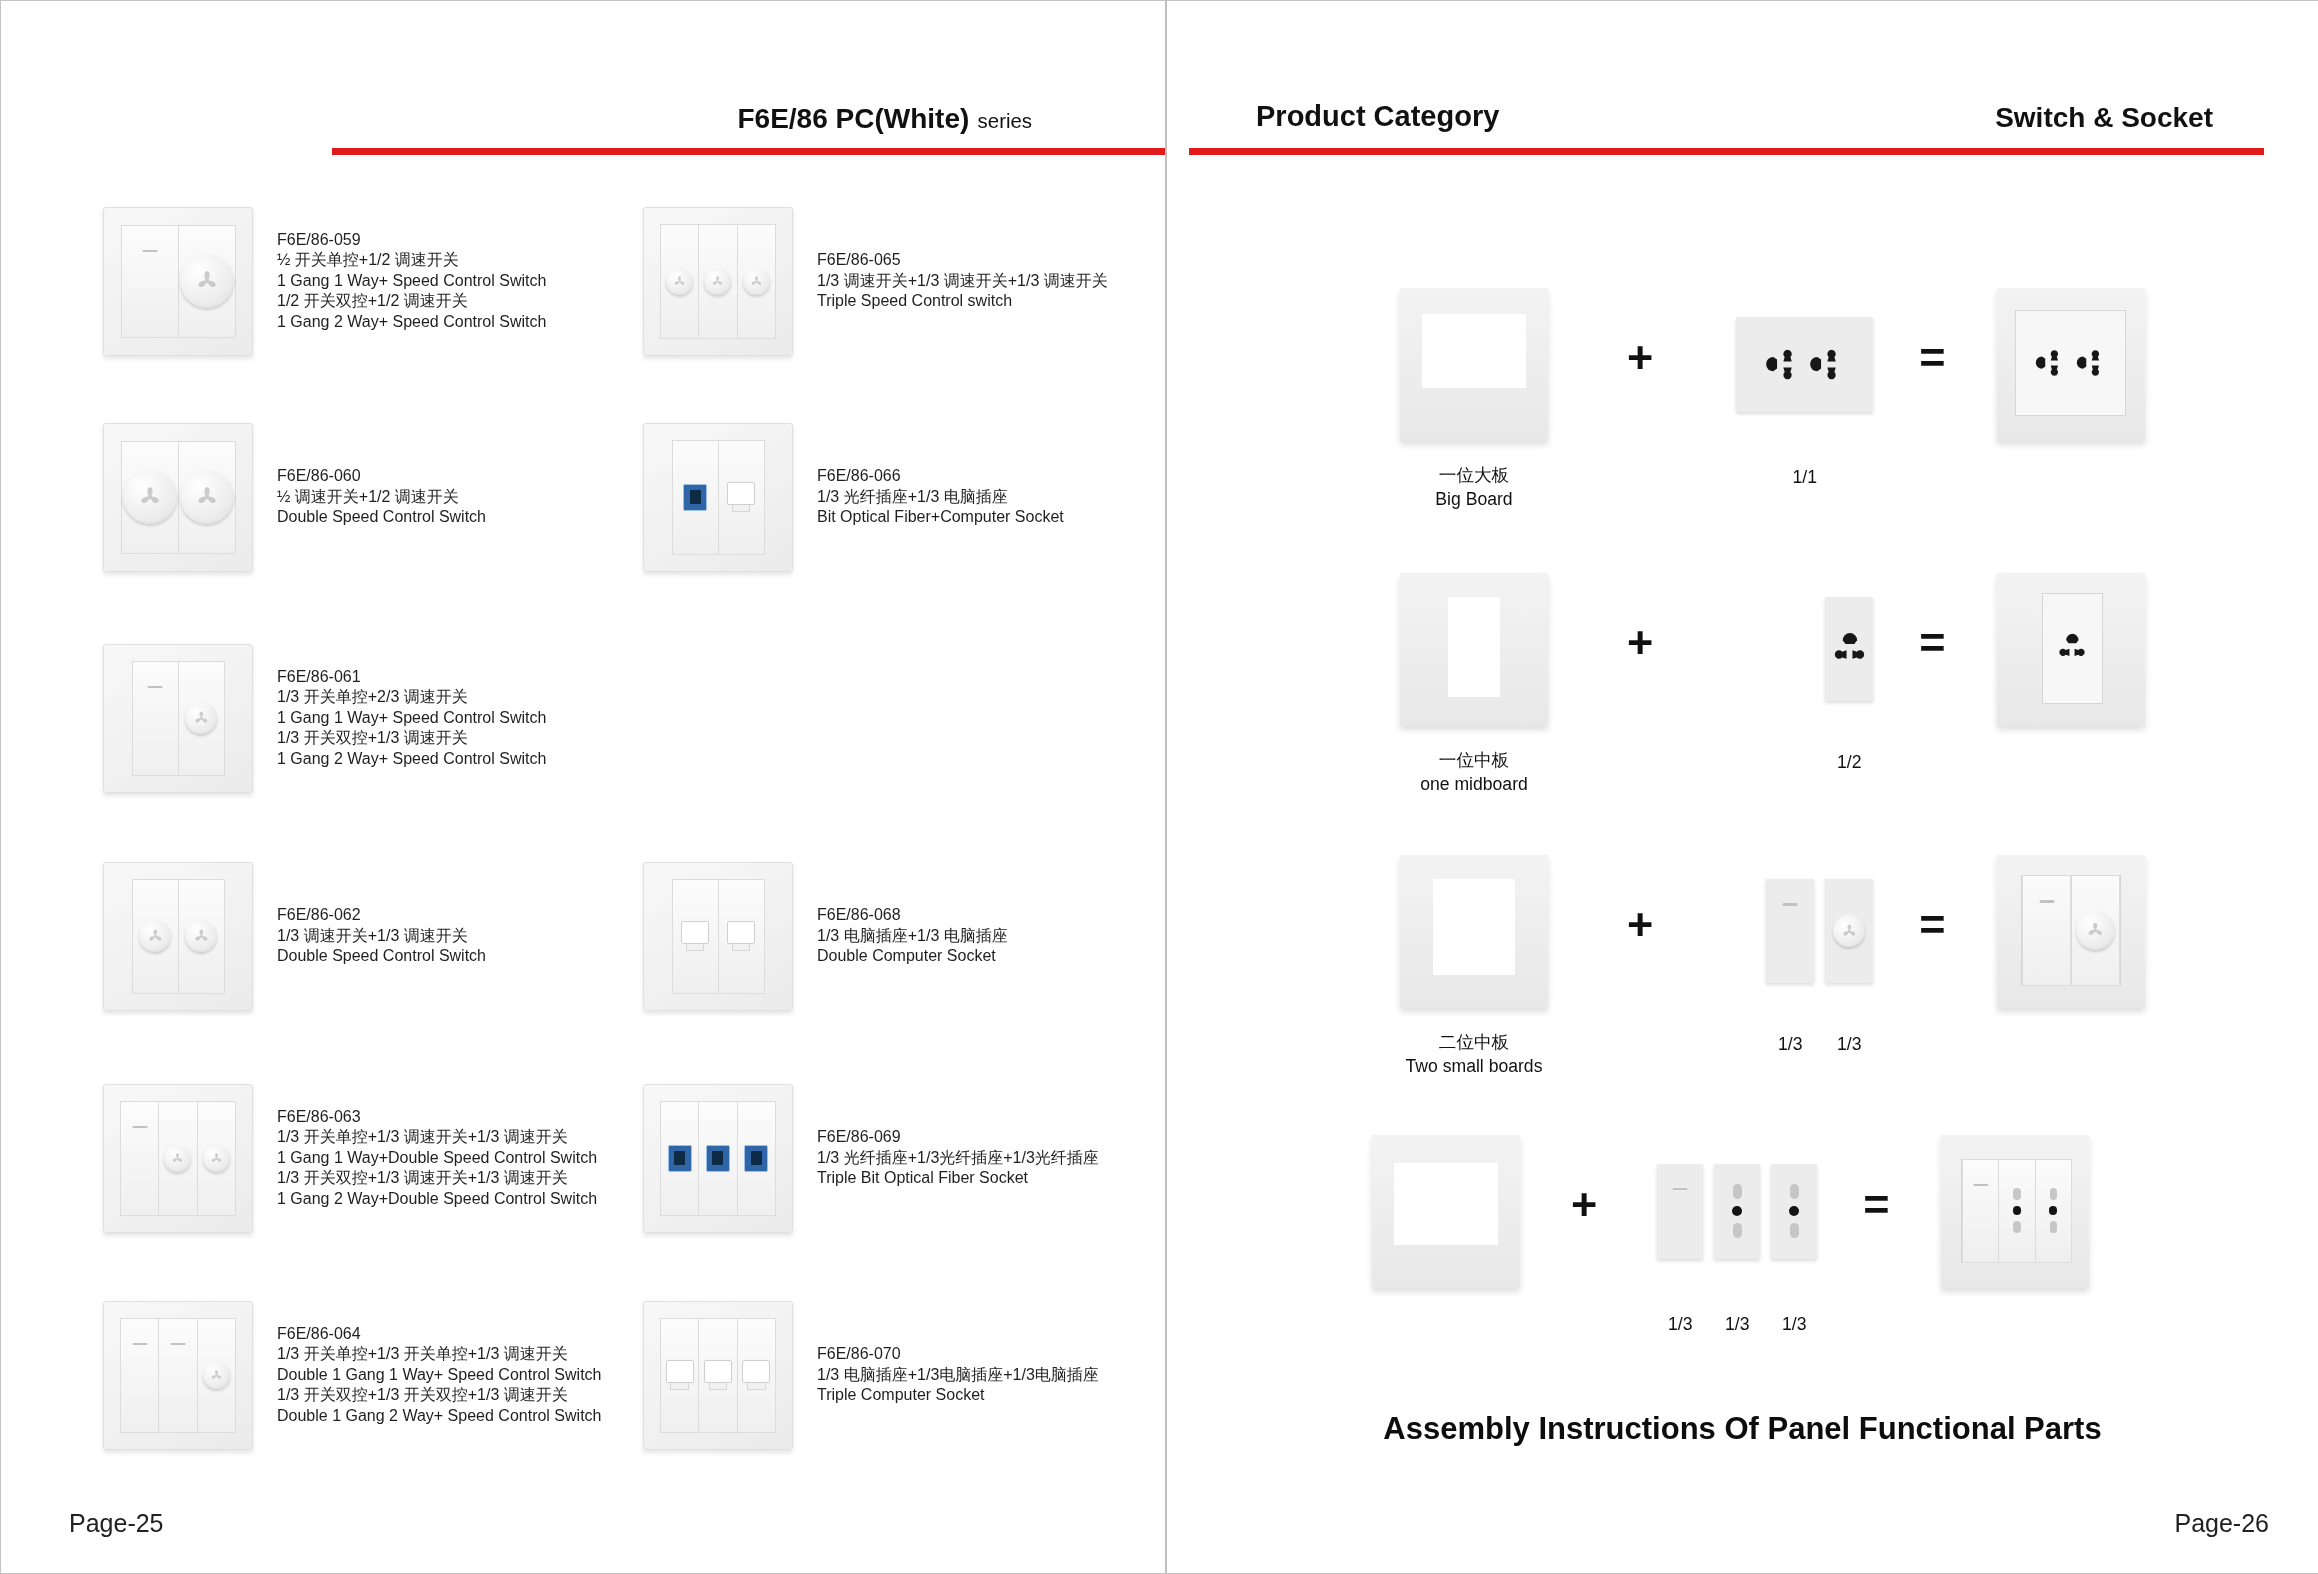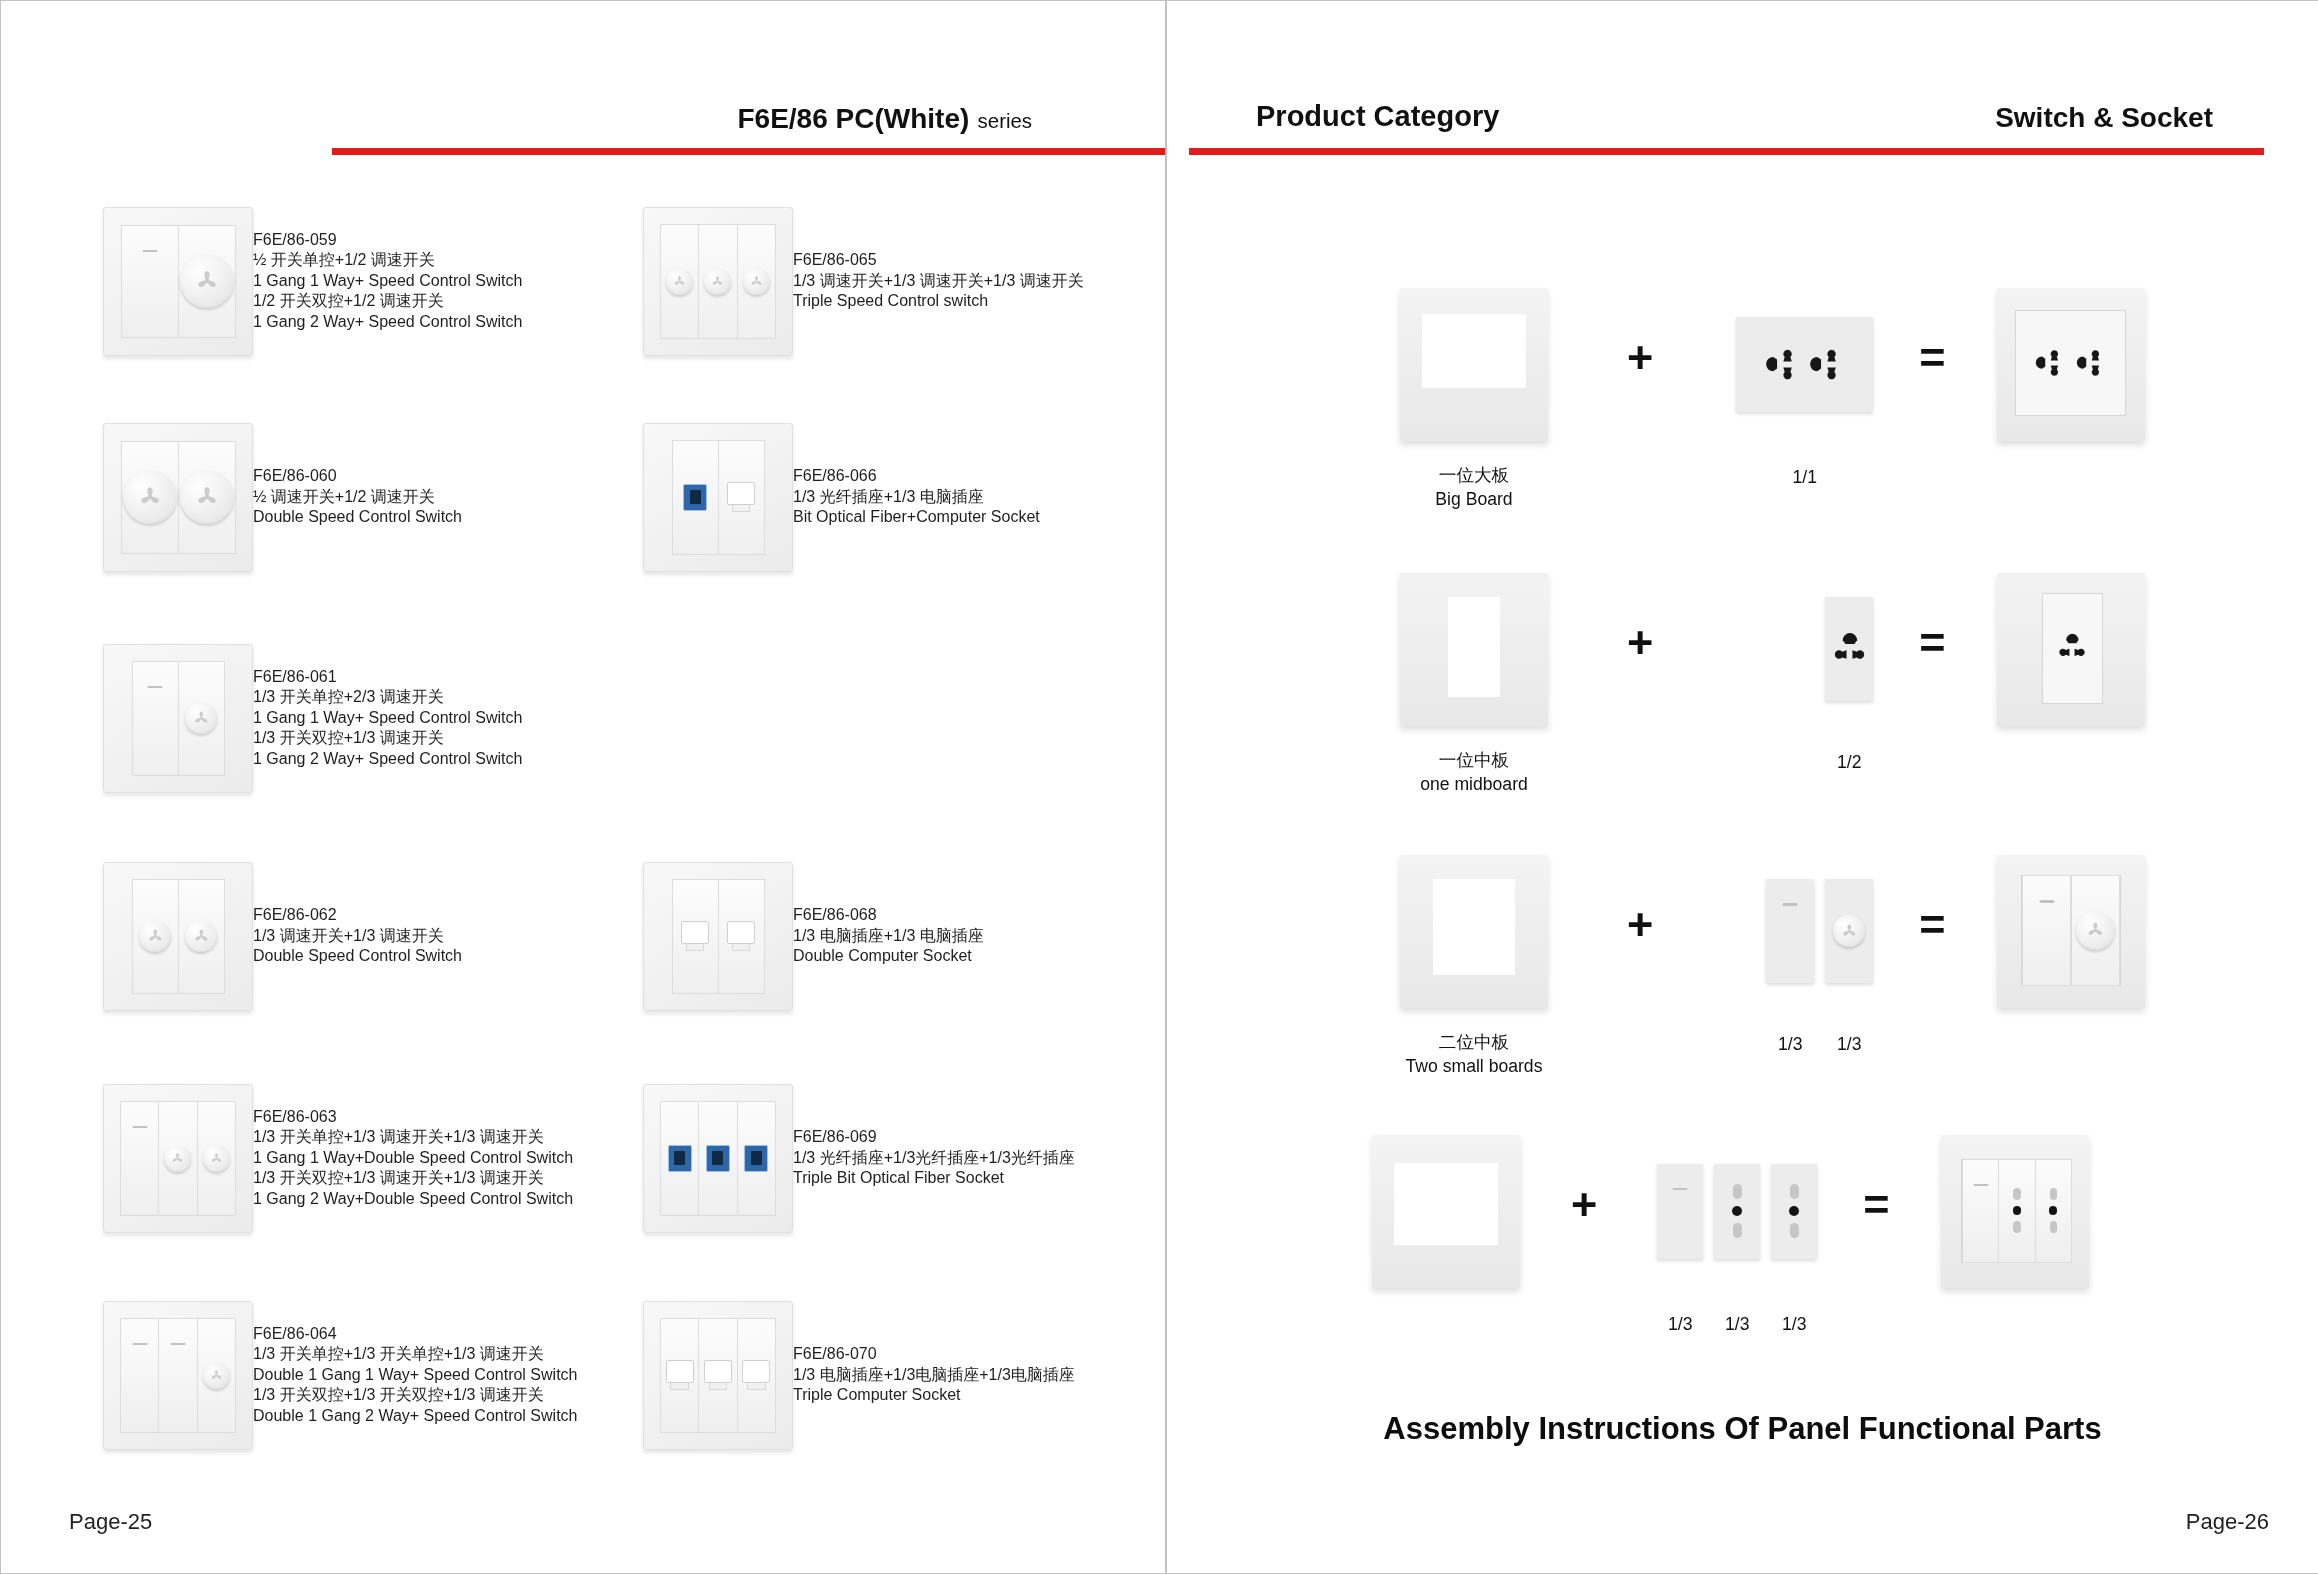--- a/index.html
+++ b/index.html
@@ -12,21 +12,21 @@
   .lp-title{position:absolute;top:102px;left:0;width:1031px;text-align:right;white-space:nowrap;}
   .lp-title .big{font-size:28px;font-weight:bold;color:#111;}
   .lp-title .small{font-size:20.4px;font-weight:normal;margin-left:8.3px;color:#111;}
   .rp-cat{position:absolute;top:99px;left:1255px;font-size:29px;font-weight:bold;color:#111;}
   .rp-name{position:absolute;top:101px;right:105px;font-size:28px;font-weight:bold;color:#111;}
   .redline{position:absolute;top:147px;height:6.5px;background:#e11a1c;}
   .redline.l{left:331px;width:833px;}
   .redline.r{left:1188px;width:1075px;}
 
   
-  .prod{position:absolute;display:flex;align-items:center;height:148px;}
+  .prod{position:absolute;display:flex;align-items:center;gap:24px;height:148px;}
   .ptext{display:flex;flex-direction:column;font-size:16px;line-height:20.4px;color:#1f1f1f;font-weight:500;}
   .pmodel{font-size:16px;}
   .pimg{width:148px;height:147px;background:linear-gradient(150deg,#f8f8f8,#ebebeb);
     border:0.9px solid #e0e0e0;border-radius:2.8px;box-shadow:0 2.8px 4.6px rgba(0,0,0,.10);
     display:flex;align-items:center;justify-content:center;flex:none;}
   .pin{display:flex;background:#f3f3f3;border:0.9px solid #dcdcdc;}
   .pin .cell{flex:1;border-right:0.9px solid #dcdcdc;position:relative;
     display:flex;align-items:center;justify-content:center;
     background:linear-gradient(180deg,#fcfcfc,#efefef);}
   .pin .cell:last-child{border-right:none;}
@@ -75,21 +75,21 @@
   .eu .dot{width:10.2px;height:10.2px;border-radius:50%;background:#141414;}
   .eu.small .slot{width:7.4px;height:12px;}
   .eu.small .dot{width:8.3px;height:8.3px;}
   .strip{position:relative;border:0.9px solid #dcdcdc;flex:1;height:100%;
     display:flex;align-items:center;justify-content:center;
     background:linear-gradient(180deg,#fbfbfb,#efefef);margin-right:-0.9px;}
   .plabel{margin-top:22px;text-align:center;font-size:17.6px;line-height:24px;color:#111;width:204px;}
   .flabel{margin-top:26px;font-size:17.6px;color:#111;}
   .asm-title{position:absolute;left:1164px;width:1155px;top:1410px;text-align:center;
     font-size:31px;font-weight:bold;color:#0d0d0d;}
-  .pageno{position:absolute;font-size:22px;color:#222;}
+  .pageno{position:absolute;font-size:25px;color:#222;}
   .pageno.l{left:68px;top:1508px;}
   .pageno.r{right:49px;top:1508px;}
 </style>
 </head>
 <body>
 
 <svg width="0" height="0" style="position:absolute" aria-hidden="true">
   <defs>
     <g id="fanSym" fill="#cbcbcb">
       <circle cx="12" cy="12" r="2.4"></circle>

